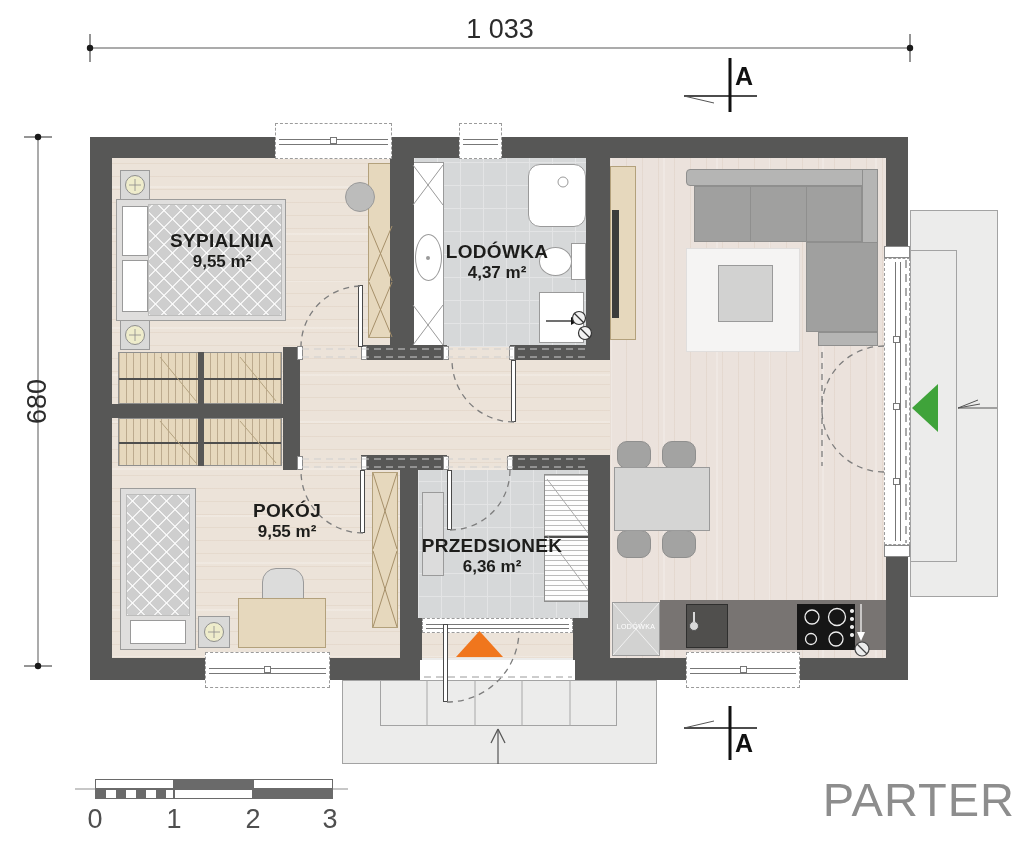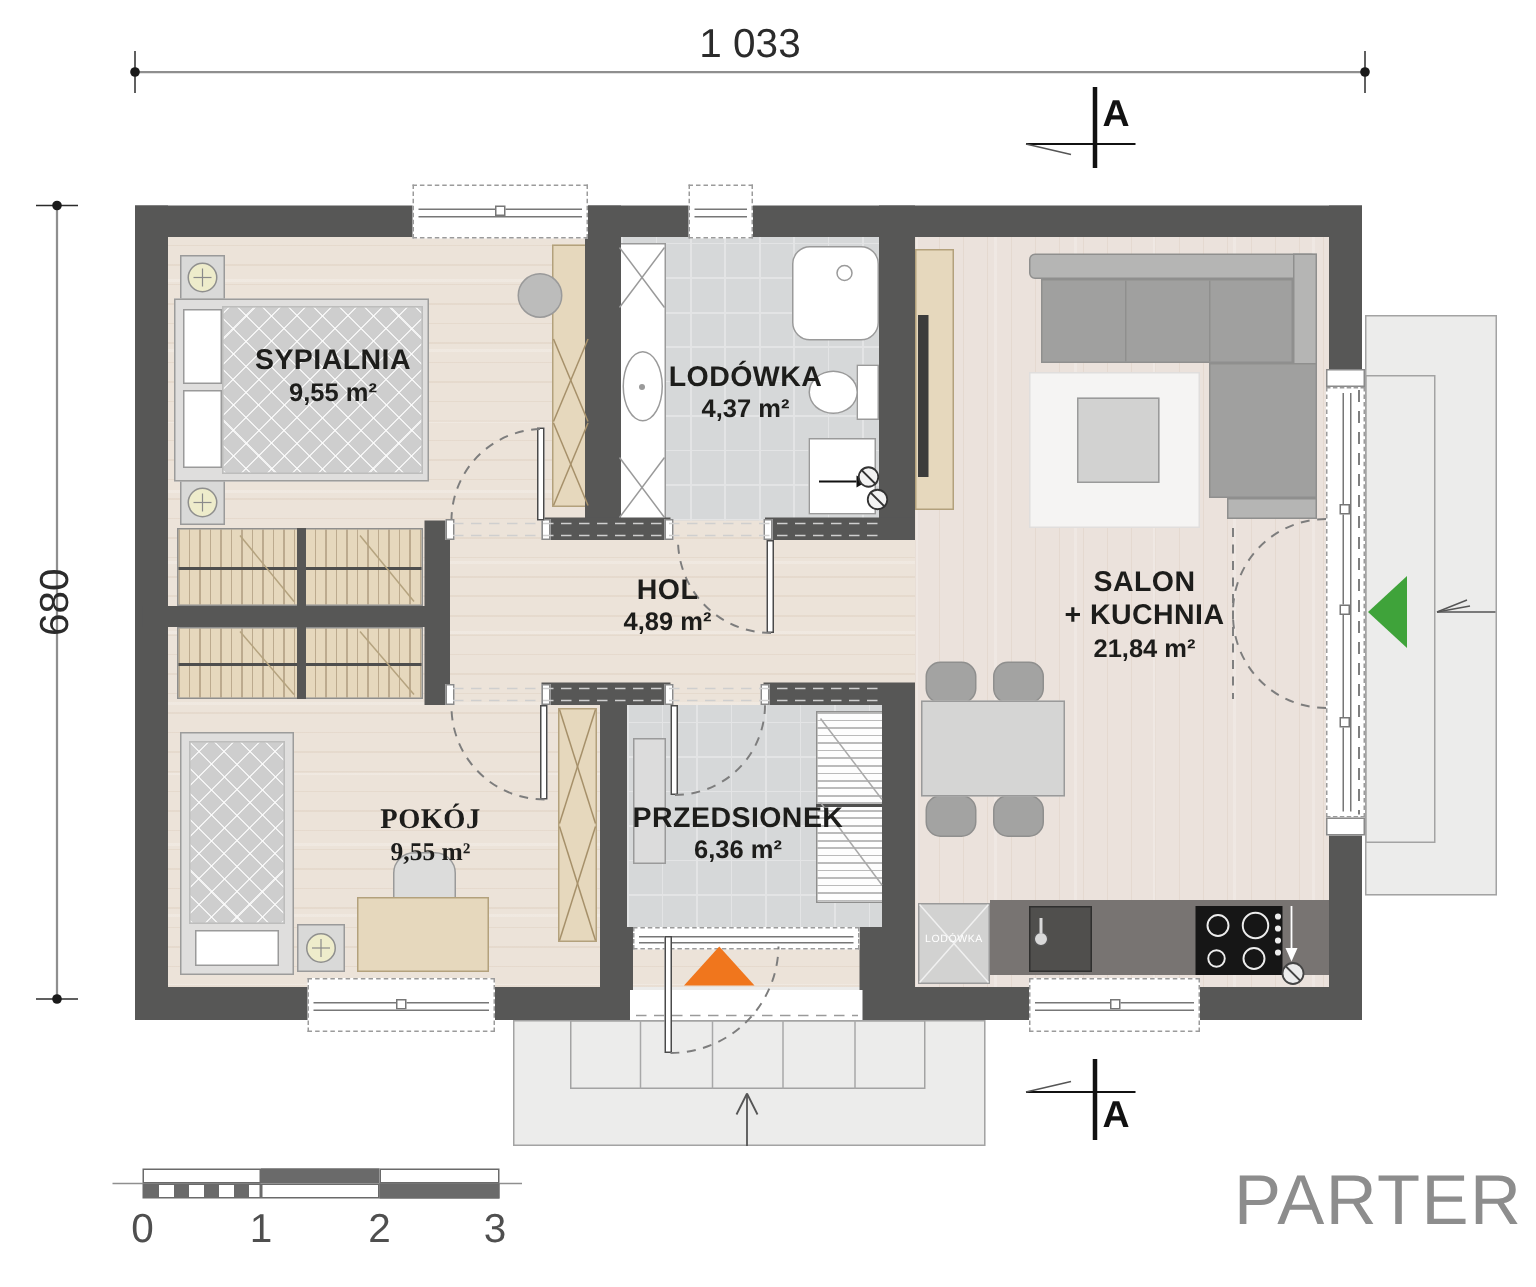--- a/index.html
+++ b/index.html
@@ -335,30 +335,21 @@
   <div class="secA" style="left:735px;top:729px;">A</div>
 
   <div class="rlabel" style="left:132px;top:230px;width:180px;">
     <div class="rname">SYPIALNIA</div>
     <div class="rarea">9,55 m²</div>
   </div>
   <div class="rlabel" style="left:407px;top:241px;width:180px;">
     <div class="rname">LODÓWKA</div>
     <div class="rarea">4,37 m²</div>
   </div>
-  <div class="rlabel" style="left:355px;top:383px;width:180px;">
-    <div class="rname">HOL</div>
-    <div class="rarea">4,89 m²</div>
-  </div>
-  <div class="rlabel" style="left:673px;top:378px;width:180px;">
-    <div class="rname">SALON</div>
-    <div class="rname">+ KUCHNIA</div>
-    <div class="rarea">21,84 m²</div>
-  </div>
-  <div class="rlabel" style="left:197px;top:536px;width:180px;font-family:Liberation Serif, serif;">
+  <div class="rlabel" style="left:197px;top:500px;width:180px;">
     <div class="rname">POKÓJ</div>
     <div class="rarea">9,55 m²</div>
   </div>
   <div class="rlabel" style="left:402px;top:535px;width:180px;">
     <div class="rname">PRZEDSIONEK</div>
     <div class="rarea">6,36 m²</div>
   </div>
 
   <div>
     <div class="sb-cell" style="left:95px;top:779px;width:79px;height:10px;background:#fff;border:1px solid #6a6a6a;"></div>

